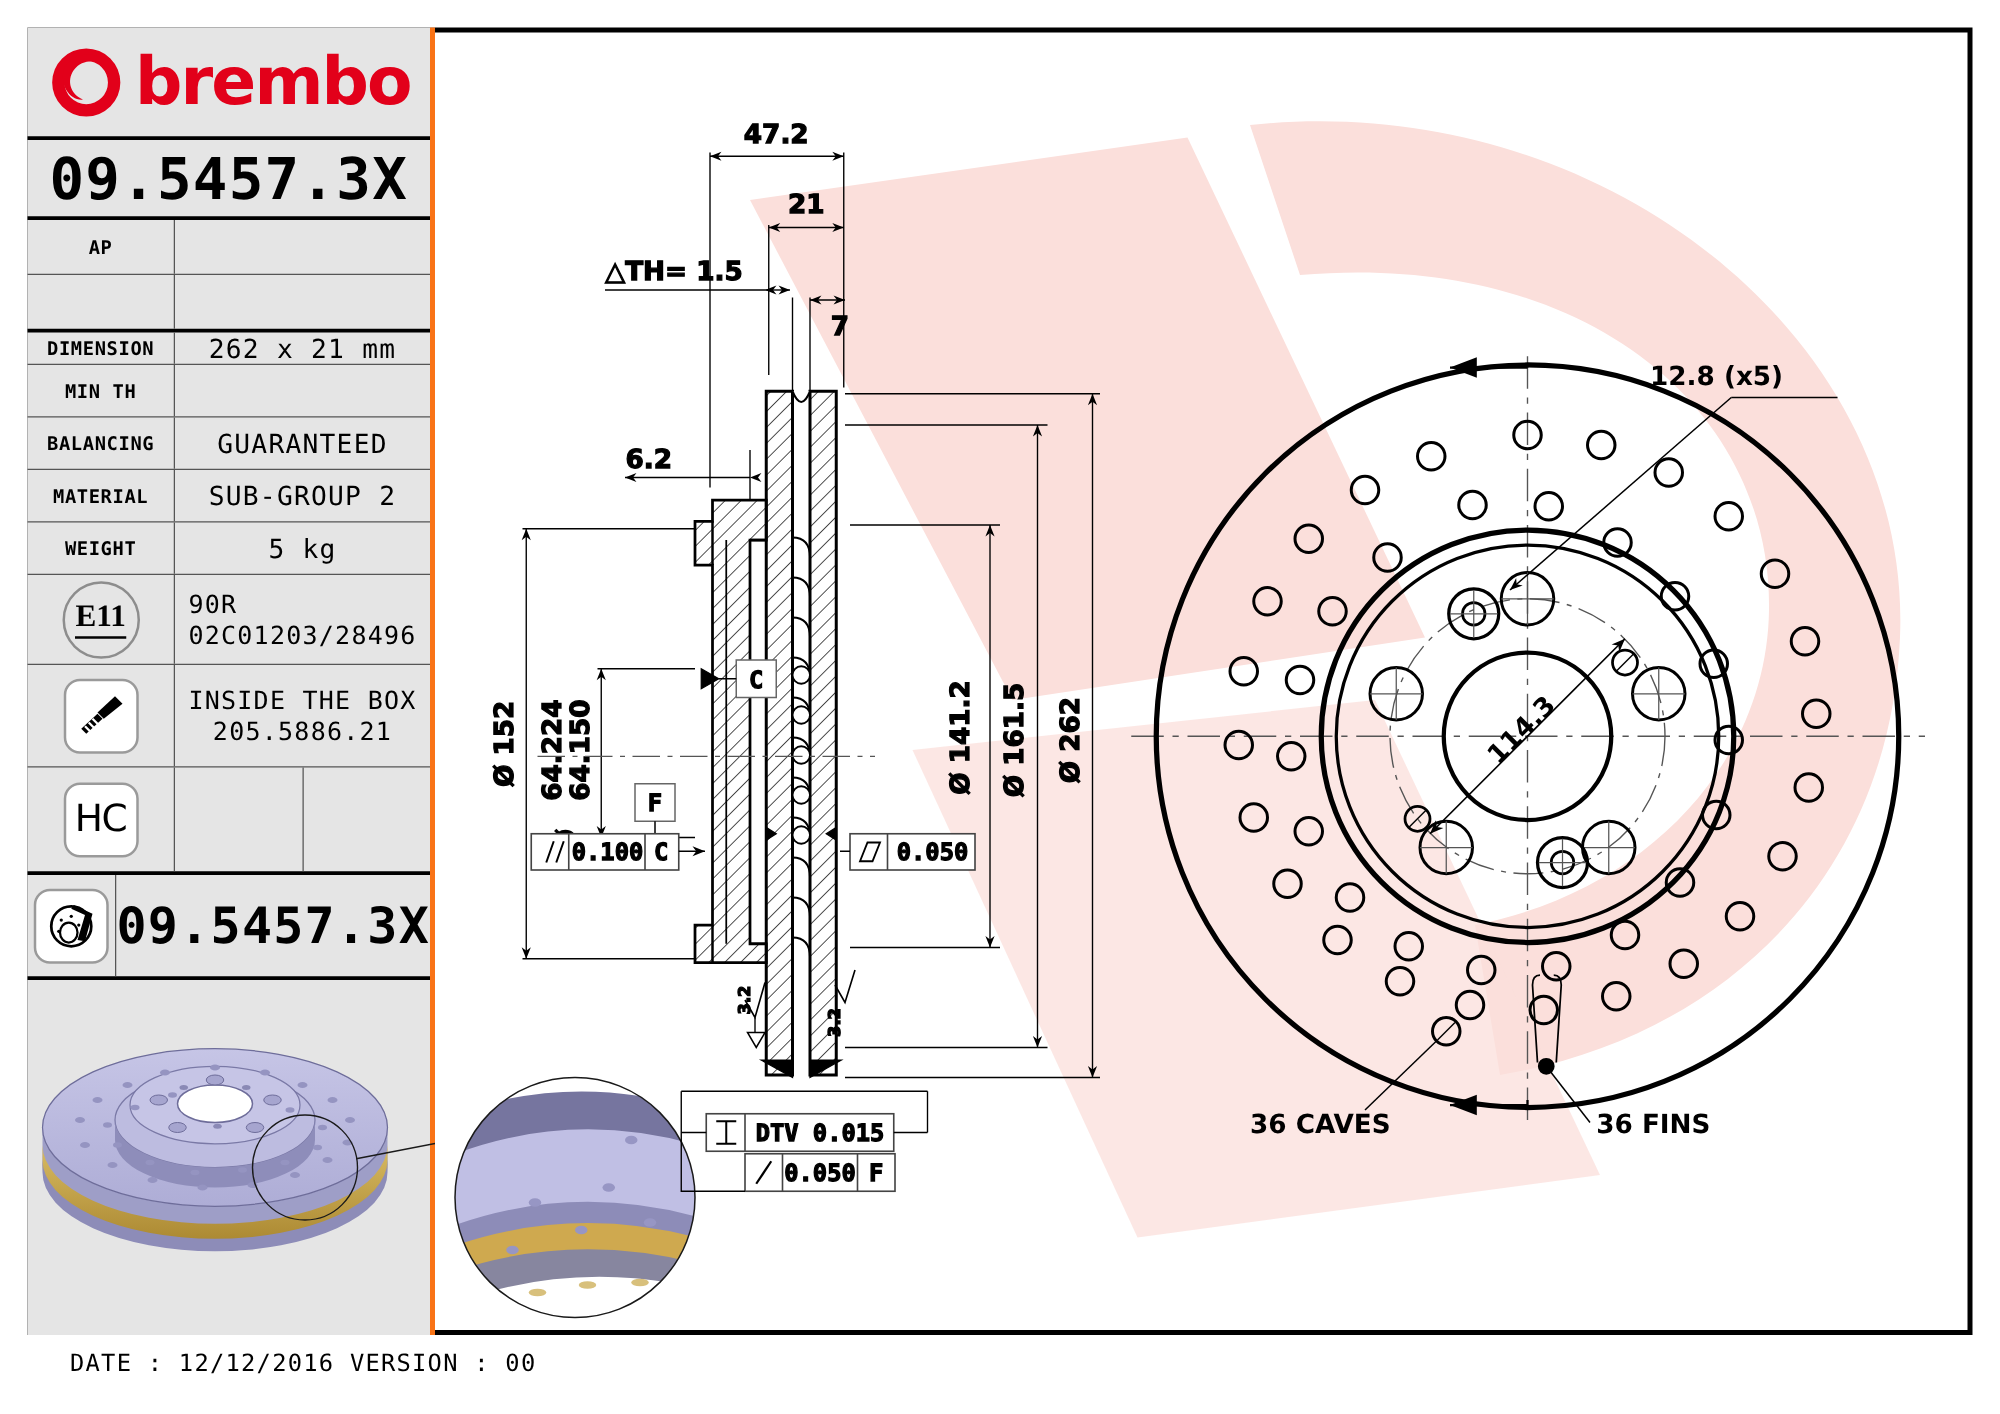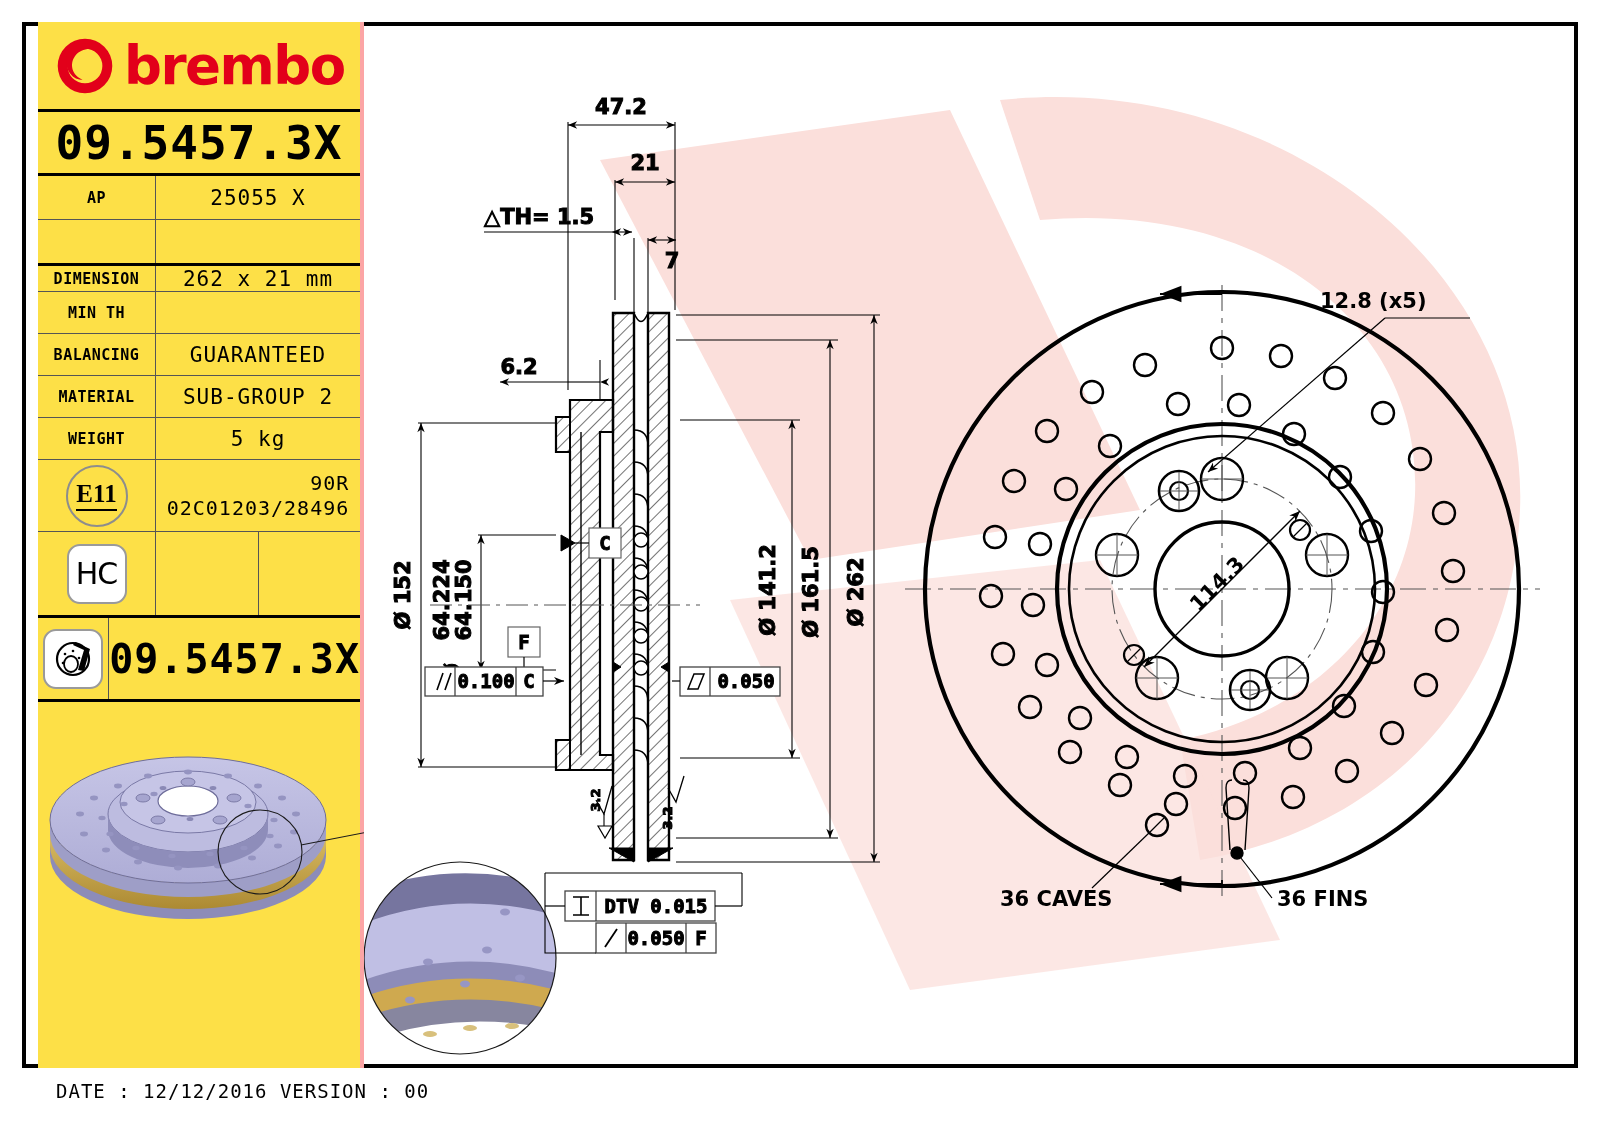--- a/index.html
+++ b/index.html
@@ -8,23 +8,23 @@
 
   
   #watermark{position:absolute;left:480px;top:40px;width:1060px;height:1020px;
              pointer-events:none;z-index:0;opacity:1;}
 
   
   #frame{position:absolute;left:22px;top:22px;width:1556px;height:1046px;
          border:4px solid #000;box-sizing:border-box;z-index:2;}
 
   
-  #spec-table{position:absolute;left:38px;top:22px;width:326px;height:1046px;
-              box-sizing:border-box;border-right:4px solid #fca5a5;z-index:4;
-              background:#fde047;}
+  #spec-table{position:absolute;left:22px;top:22px;width:326px;height:1046px;
+              box-sizing:border-box;border-right:4px solid #f97316;z-index:4;
+              background:#e5e5e5;}
   .row{display:flex;border-bottom:1.5px solid #555;box-sizing:border-box;}
   .row.thick{border-bottom:3px solid #000;}
   .cell-l{width:118px;display:flex;align-items:center;justify-content:center;
           box-sizing:border-box;border-right:1.5px solid #555;
           font-size:15px;letter-spacing:.5px;font-weight:bold;}
   .cell-r{flex:1;display:flex;align-items:center;justify-content:center;
           box-sizing:border-box;font-size:21px;letter-spacing:1px;text-align:center;}
   .cell-full{flex:1;display:flex;align-items:center;justify-content:center;
              font-size:21px;}
 
@@ -91,21 +91,20 @@
     </svg>
     <div id="logo-text">brembo</div>
   </div>
 
   <div id="code-row">
     <div id="code-text">09.5457.3X</div>
   </div>
 
   <div class="row" style="height:44px">
     <div class="cell-l">AP</div>
-    <div class="cell-r">25055 X</div>
   </div>
 
   <div class="row thick" style="height:46px">
     <div class="cell-l"></div>
     <div class="cell-r"></div>
   </div>
 
   <div class="row" style="height:26px">
     <div class="cell-l">DIMENSION</div>
     <div class="cell-r">262 x 21 mm</div>
@@ -130,27 +129,48 @@
     <div class="cell-r">5 kg</div>
   </div>
 
   <div class="row" style="height:72px">
     <div class="icon-cell">
       <div class="e11">
           <span>E11</span>
         </div>
     </div>
     <div class="cell-r">
-      <div class="two-line" style="text-align:right">
+      <div class="two-line" style="text-align:left">
         <div>90R</div>
         <div>02C01203/28496</div>
       </div>
     </div>
   </div>
 
+  <div class="row" style="height:82px">
+    <div class="icon-cell">
+      <div class="badge-sq">
+        <svg width="40" height="40" viewBox="0 0 40 40">
+          <path d="M31 4 L37 10 L22 22 L17 17 Z" fill="#000"></path>
+          <path d="M17 18 L21 22 L8 34 L4 30 Z" fill="#000"></path>
+          <g stroke="#fff" stroke-width="1.8">
+            <line x1="7" y1="28" x2="13" y2="34"></line>
+            <line x1="10" y1="25" x2="16" y2="31"></line>
+            <line x1="13" y1="22" x2="19" y2="28"></line>
+          </g>
+        </svg>
+      </div>
+    </div>
+    <div class="cell-r">
+      <div class="two-line" style="text-align:center">
+        <div>INSIDE THE BOX</div>
+        <div>205.5886.21</div>
+      </div>
+    </div>
+  </div>
 
   <div class="row thick" style="height:86px">
     <div class="icon-cell">
       <div class="badge-sq">
           <span class="hc">HC</span>
         </div>
     </div>
     <div style="width:103px;border-right:1.5px solid #555;box-sizing:border-box;"></div>
     <div class="cell-full"></div>
   </div>

